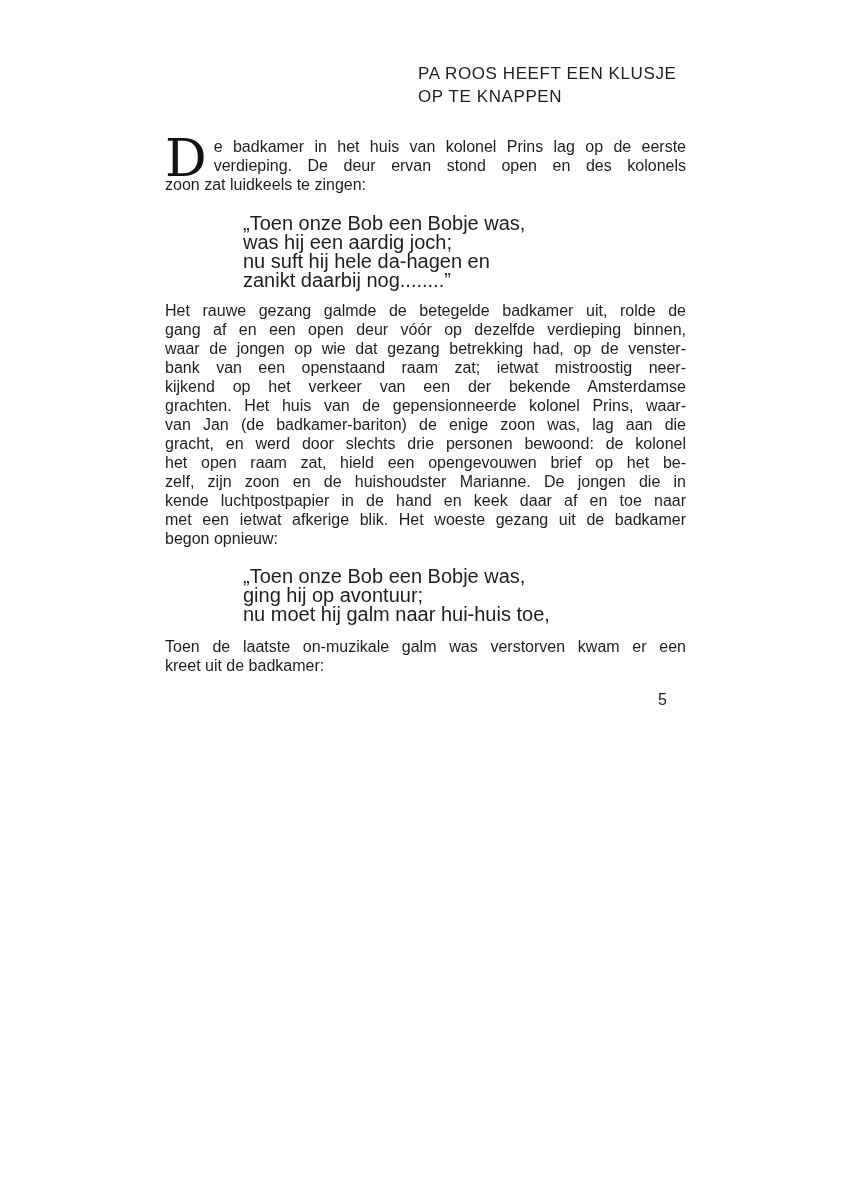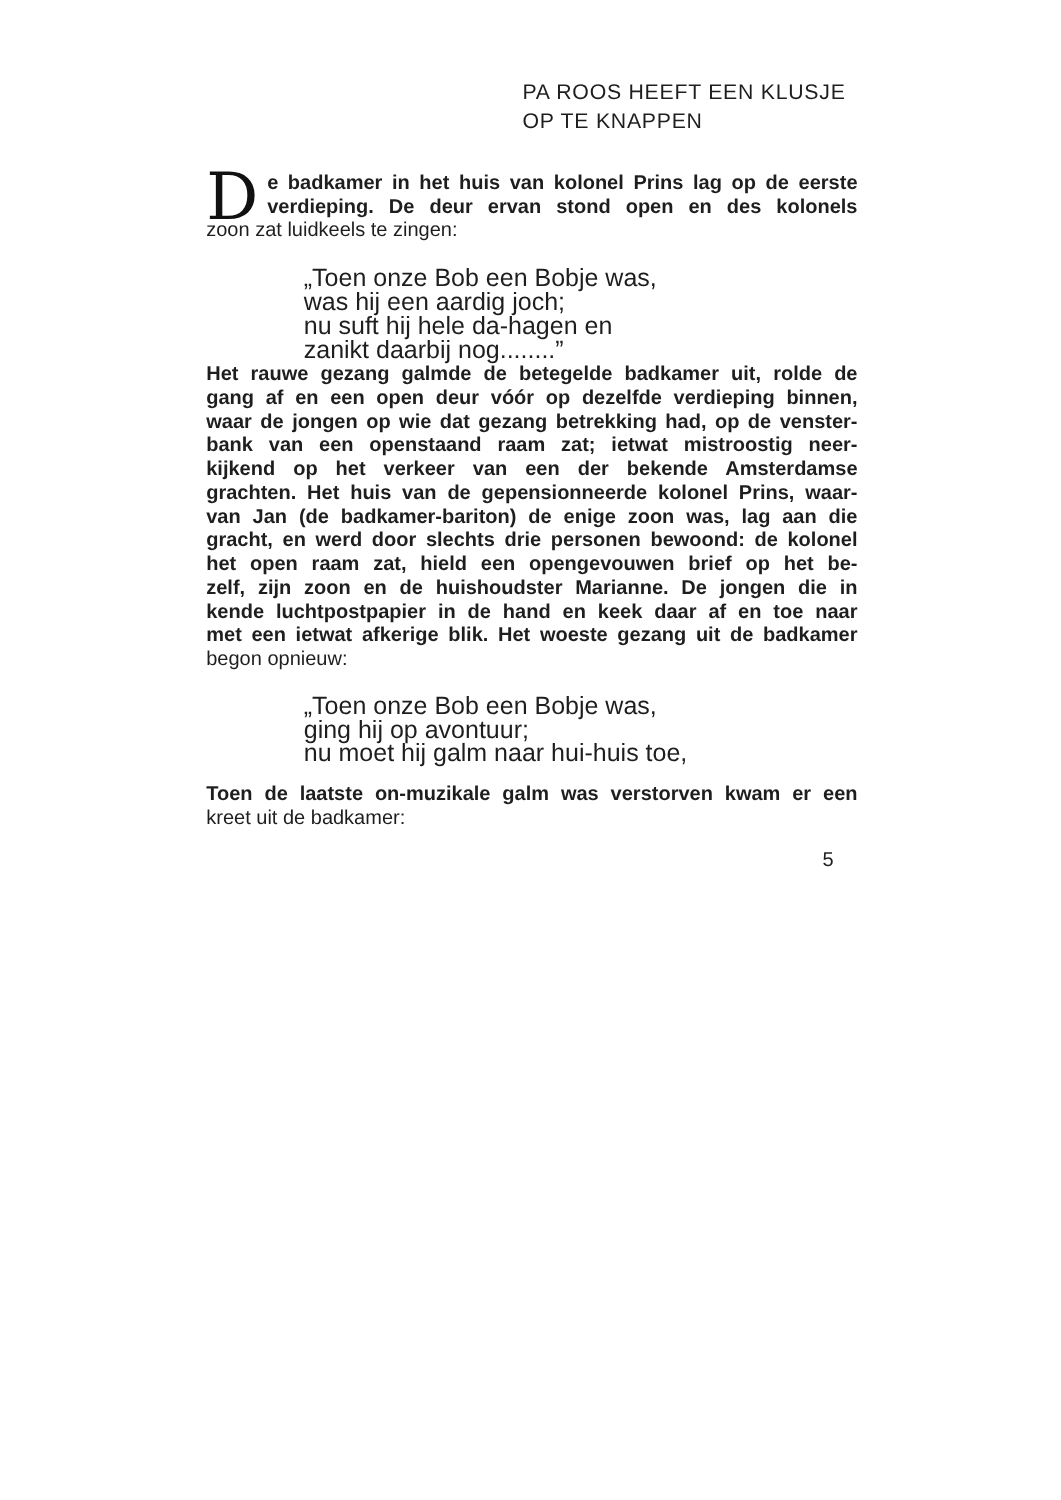--- a/index.html
+++ b/index.html
@@ -31,21 +31,20 @@
 
   .para {
     font-size: 16px;
     line-height: 19px;
     letter-spacing: 0px;
   }
 
   .para .jline {
     text-align: justify;
     text-align-last: justify;
-    font-weight: bold;
   }
 
   .opening-paragraph { margin-top: 29px; }
 
   .dropcap {
     float: left;
     height: 38px;
     margin-right: 7px;
     font-family: "DejaVu Serif", serif;
     font-size: 52px;
@@ -55,21 +54,21 @@
 
   .verse {
     margin-top: 20px;
     padding-left: 78px;
     font-size: 20px;
     line-height: 19px;
   }
 
   .verse-2 { margin-top: 19px; }
 
-  .main-paragraph { }
+  .main-paragraph { margin-top: 11px; }
 
   .closing-paragraph { margin-top: 13px; }
 
   .page-number {
     margin-top: 16px;
     text-align: right;
     padding-right: 19px;
     font-size: 16px;
   }
 </style>

